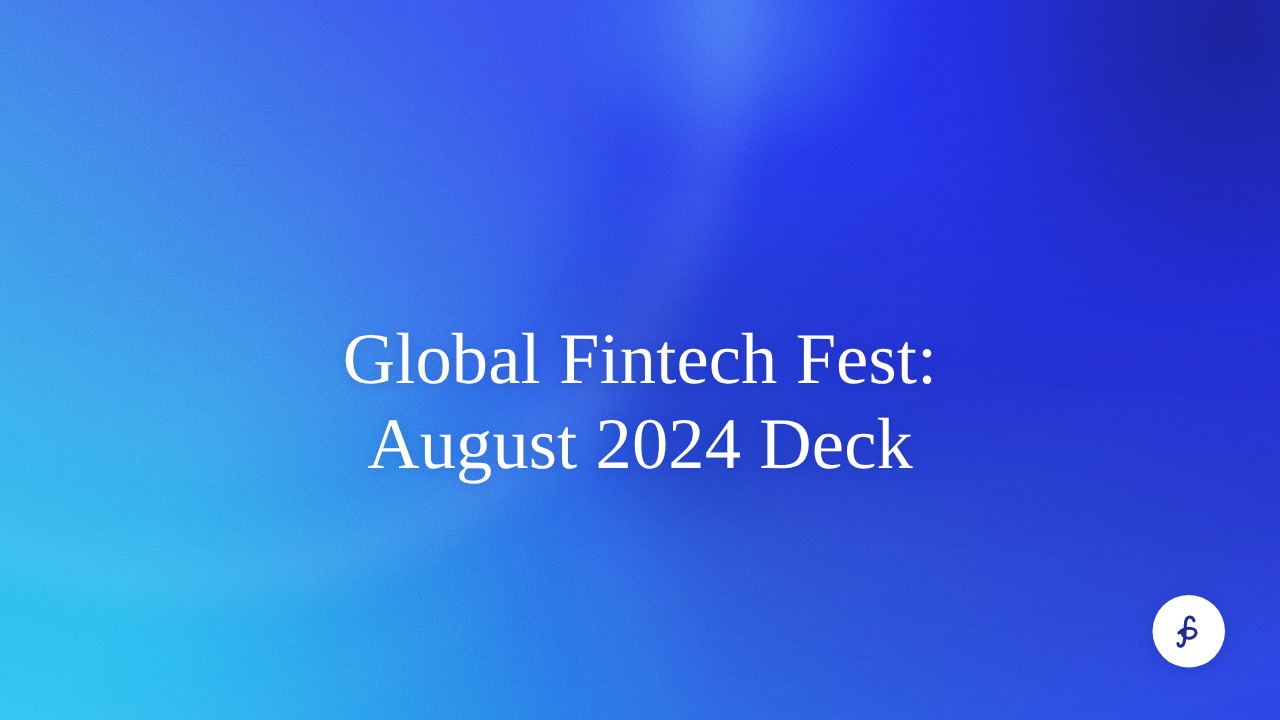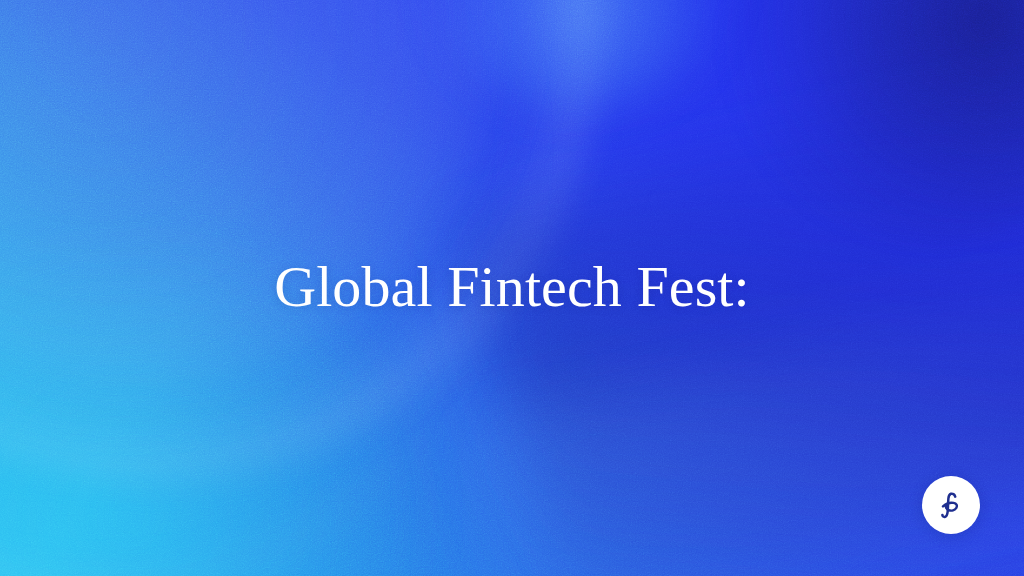--- a/index.html
+++ b/index.html
@@ -240,20 +240,21 @@
       <filter id="noiseFilter">
         <feTurbulence type="fractalNoise" baseFrequency="0.85" numOctaves="4" stitchTiles="stitch"></feTurbulence>
         <feColorMatrix type="saturate" values="0"></feColorMatrix>
       </filter>
       <rect width="100%" height="100%" filter="url(#noiseFilter)"></rect>
     </svg>
   </div>
 
   <div class="title-block">
     <div class="title-line">Global Fintech Fest:</div>
+    <div class="title-line">August 2024 Deck</div>
   </div>
 
   <div class="logo-badge">
     <svg width="34" height="34" viewBox="0 0 34 34">
       <g fill="none" stroke="#1f2f8f" stroke-linecap="round" stroke-linejoin="round">
 
         <path d="M21.2 8.6
                  C20.6 6.4 18.6 5.2 16.9 5.8
                  C15.2 6.4 14.6 8.4 14.4 10.4
                  C14.0 14.6 14.1 19.4 13.7 23.4

